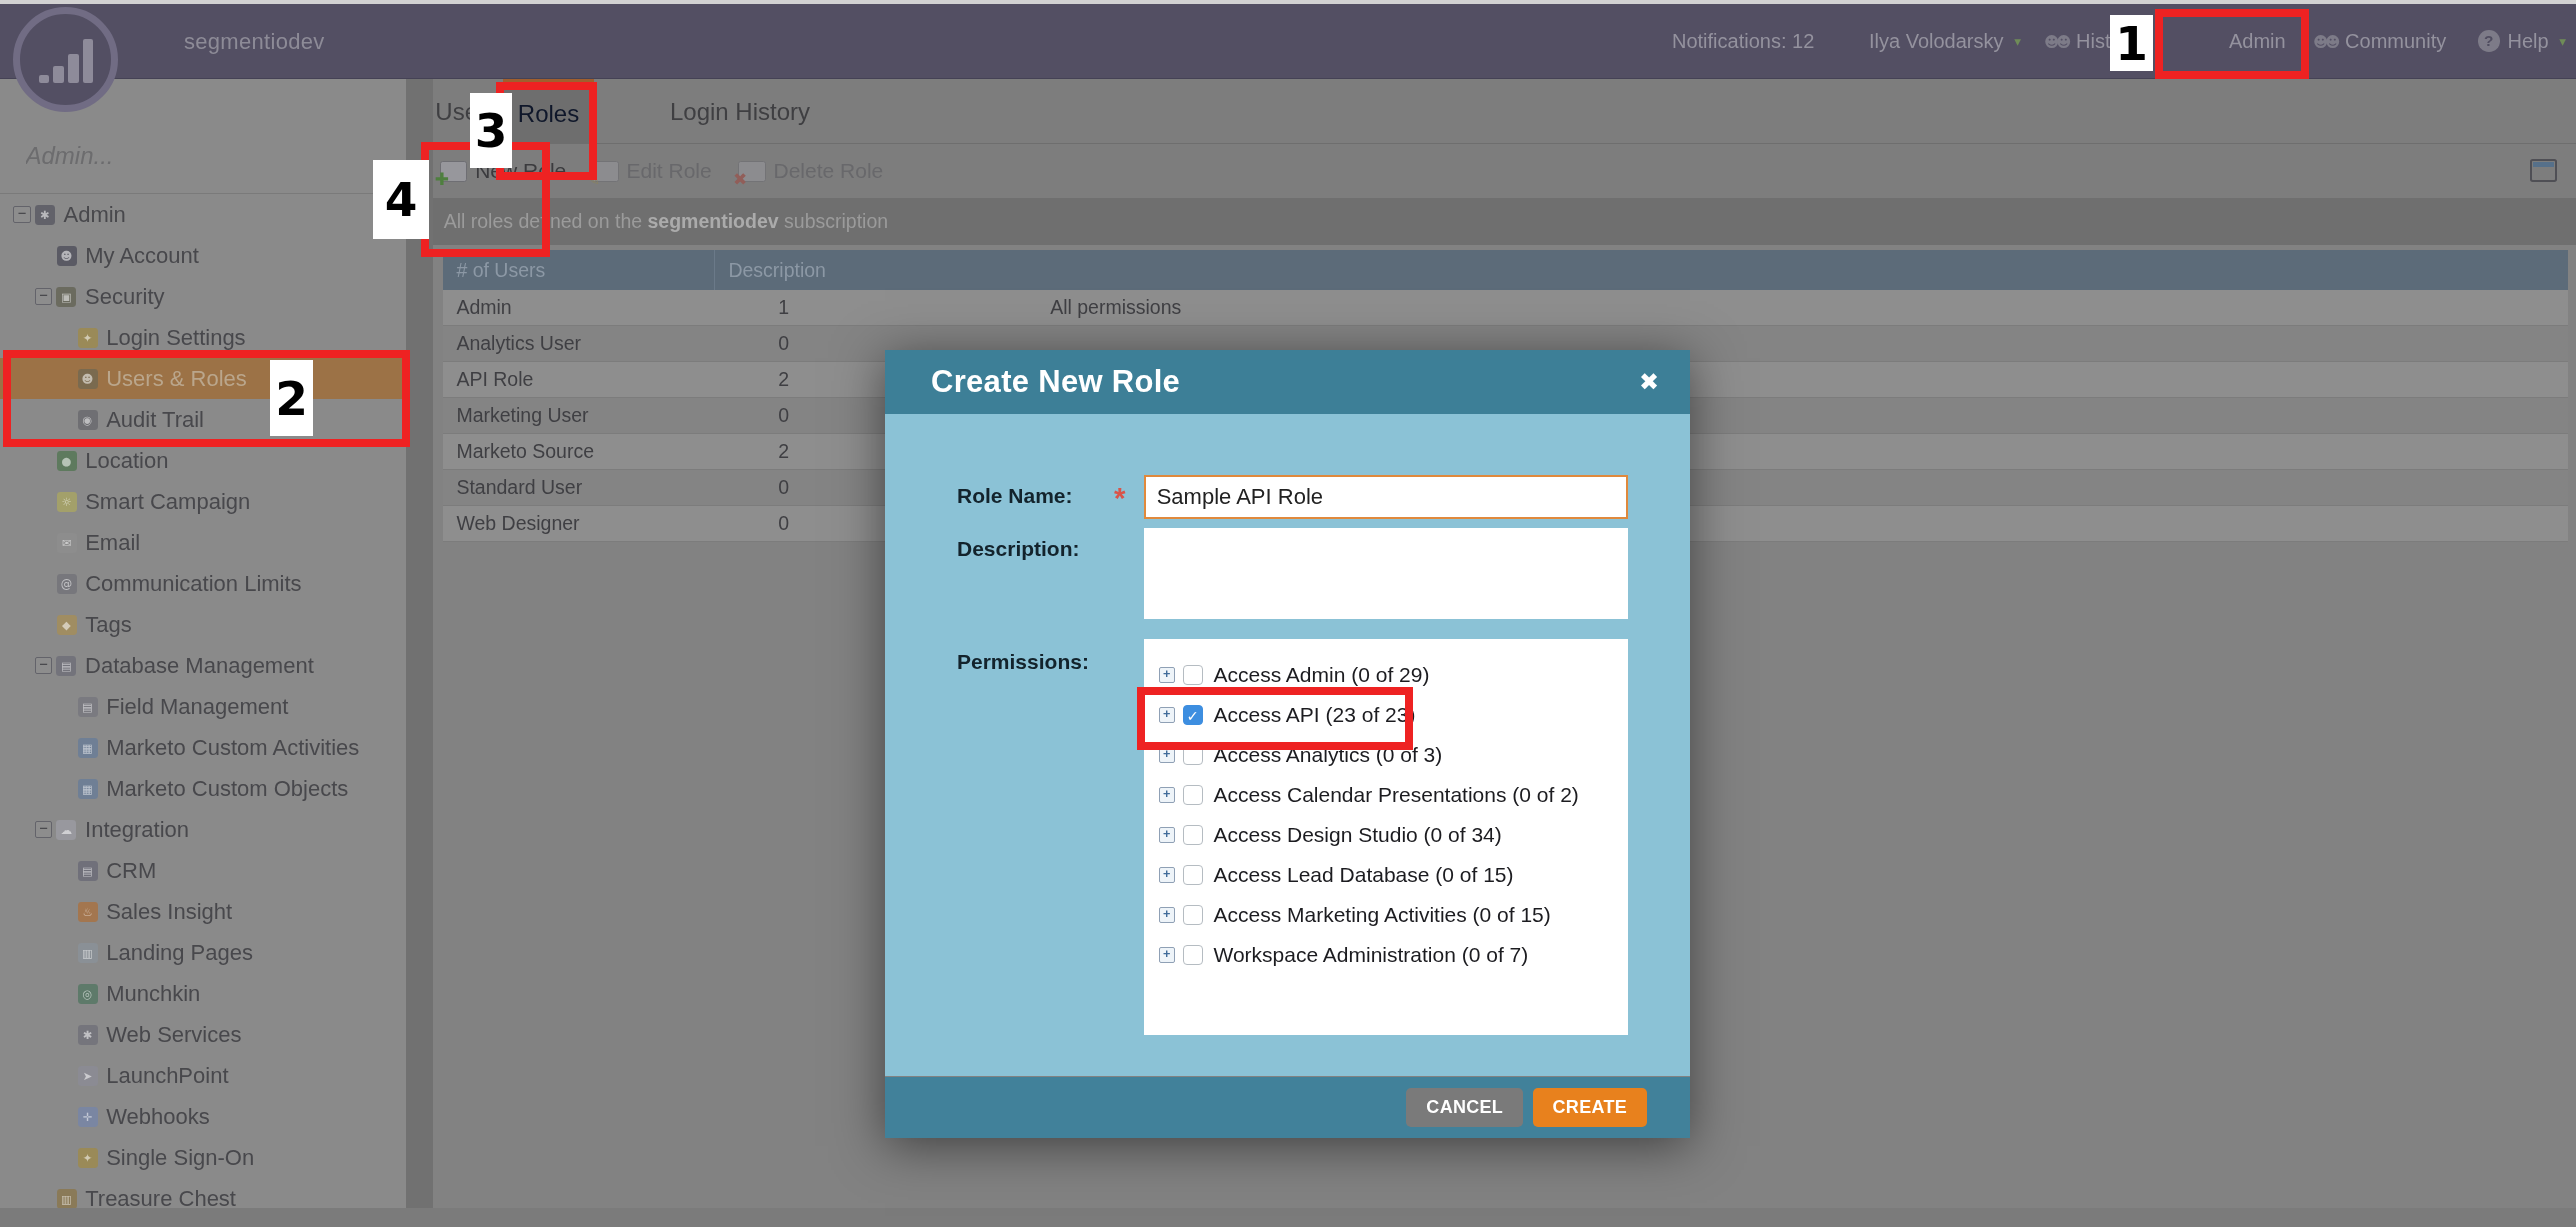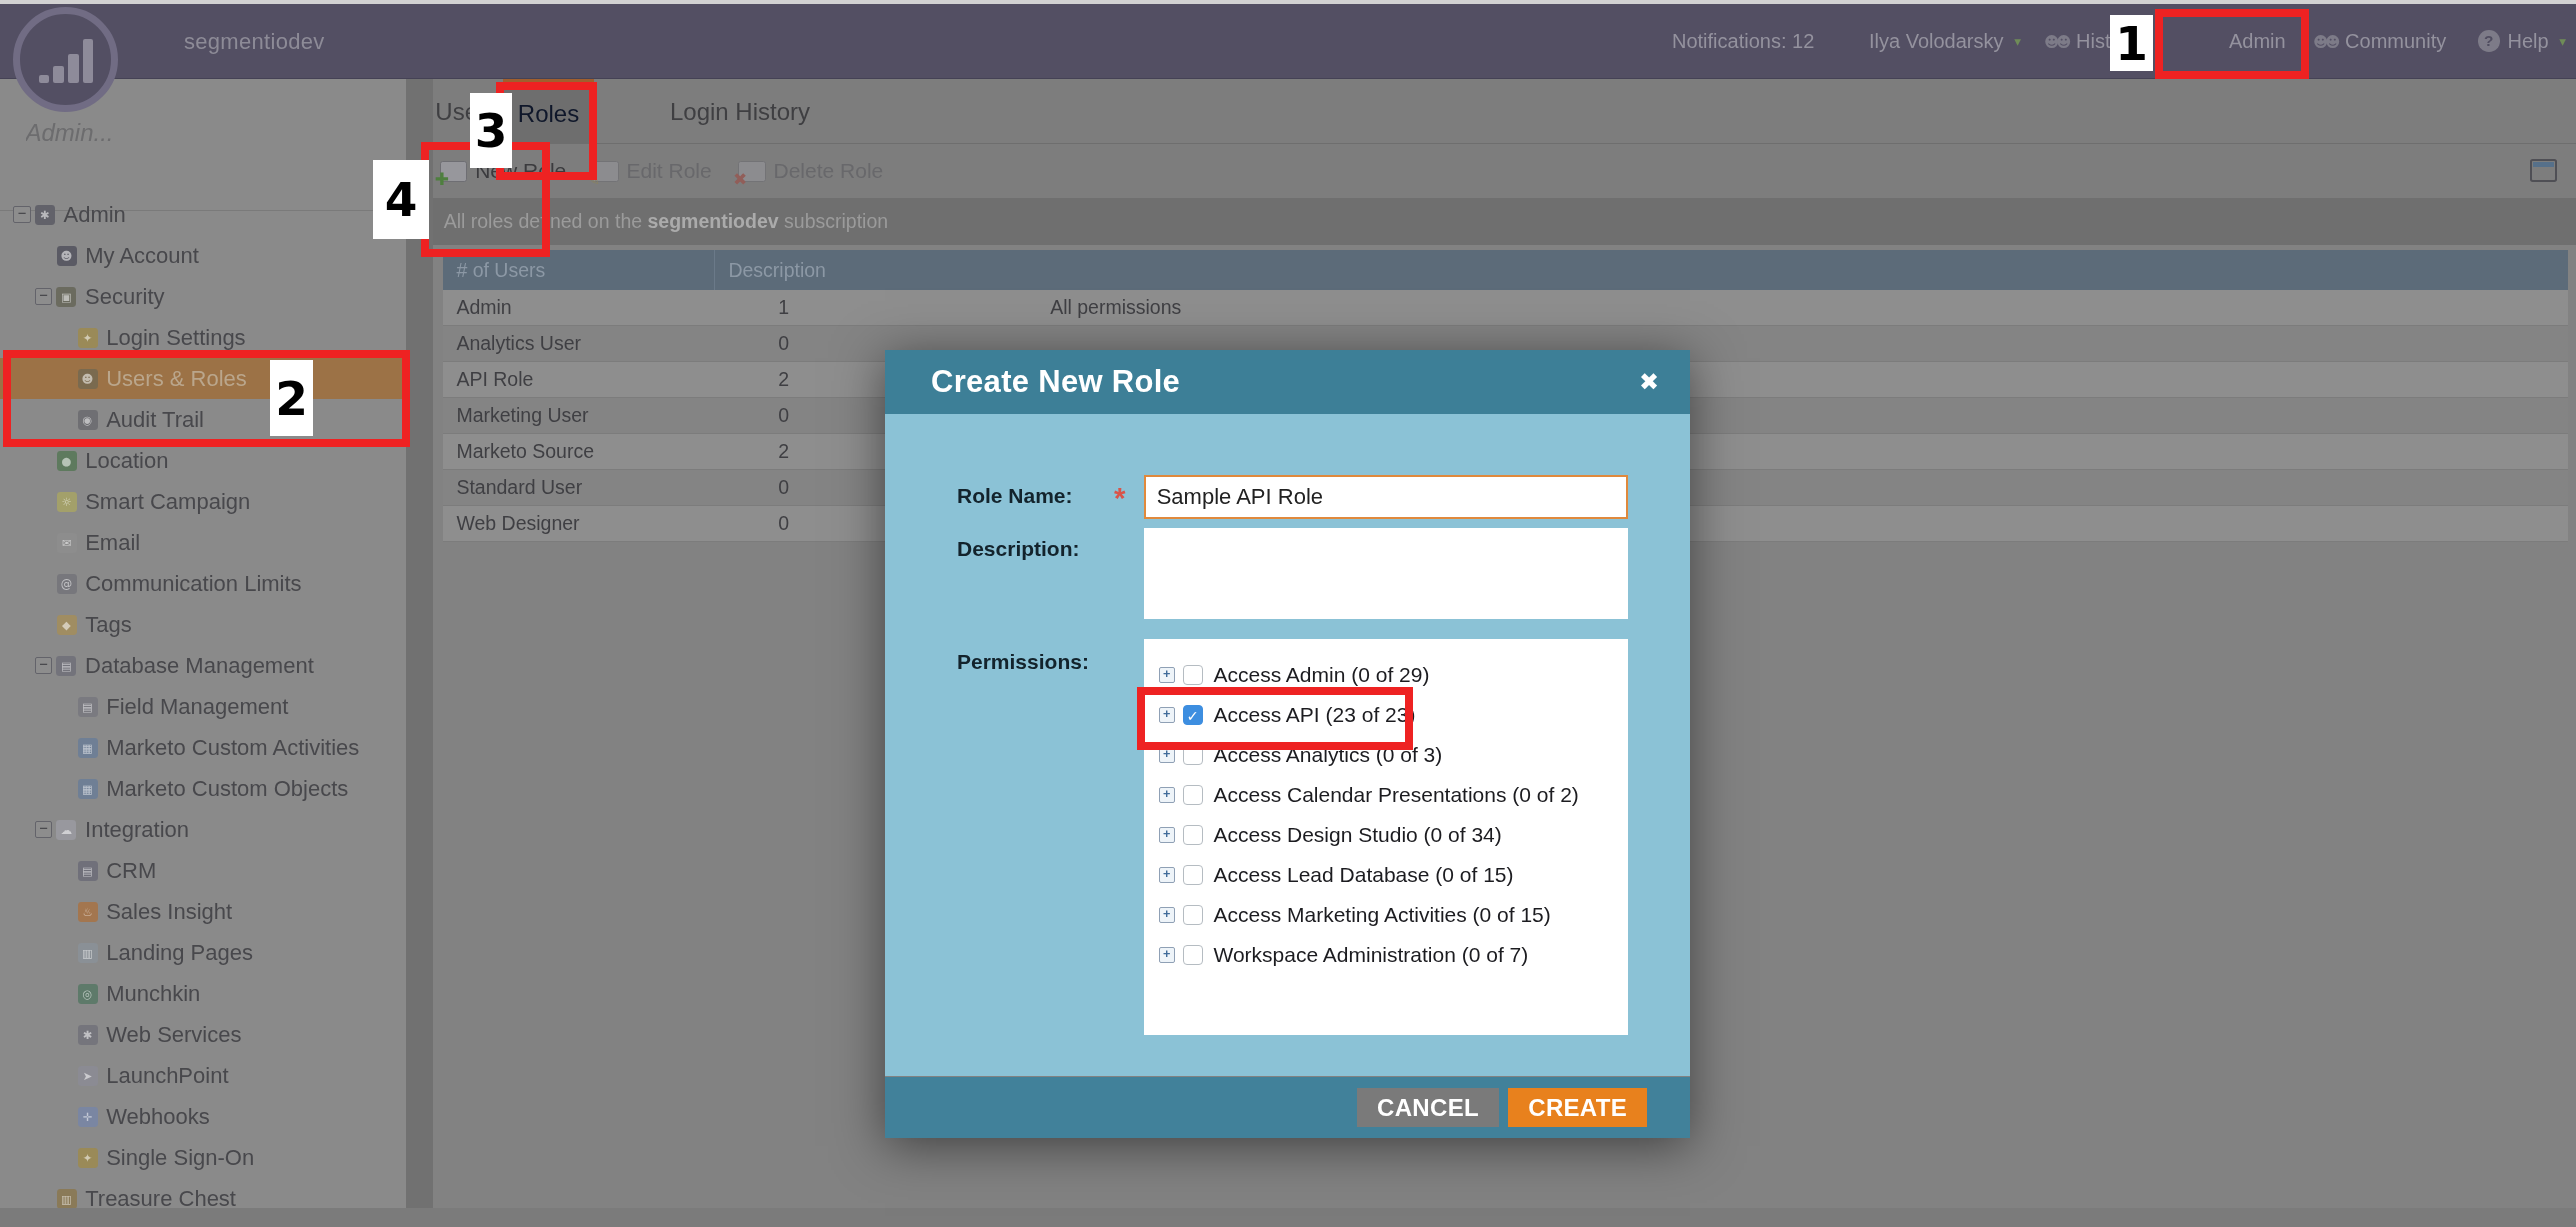--- a/index.html
+++ b/index.html
@@ -20,22 +20,22 @@
     font-weight:bold;font-size:15.4px;display:flex;align-items:center;justify-content:center;}
   .ppl{font-size:14.8px;color:#7d7b88;letter-spacing:-3.4px;}
   #logo{position:absolute;left:13.4px;top:6.7px;width:105px;height:105px;border-radius:50%;
     background:#534f63;border:7.4px solid #716c84;box-sizing:border-box;z-index:60;
     display:flex;align-items:flex-end;justify-content:center;gap:4px;padding-bottom:21.5px;}
   #logo i{display:block;width:10.7px;background:#8e8b9a;border-radius:2px;}
 
   
   #sidebar{position:absolute;left:0;top:79px;width:406px;height:1148px;background:#8a8a8a;}
   #splitter{position:absolute;left:406px;top:79px;width:27px;height:1148px;background:#717171;}
-  #side-search{position:absolute;left:0;top:0;width:406px;height:132px;border-bottom:1.3px solid #7a7a7a;
-    box-sizing:border-box;display:flex;align-items:center;}
+  #side-search{position:absolute;left:0;top:0;width:406px;height:115px;border-bottom:1.3px solid #7a7a7a;
+    box-sizing:border-box;display:flex;align-items:flex-end;}
   #side-search input{background:transparent;border:none;outline:none;font-style:italic;
     font-size:24px;color:#6c6c6e;padding:0 0 23px 25.5px;width:335px;
     font-family:"Liberation Sans",sans-serif;}
   #side-search input::placeholder{color:#6c6c6e;opacity:1;}
   #tree{position:absolute;left:0;top:115px;width:406px;}
   .tree-row{height:41px;display:flex;align-items:center;font-size:22px;color:#48484c;
     cursor:pointer;box-sizing:border-box;}
   .tree-row.selected{background:#9c7246;color:#baa68c;}
   .exp{width:17.4px;height:17.4px;box-sizing:border-box;border:1.3px solid #63636a;background:#8d8d8d;
     color:#3d3d42;font-size:14.8px;line-height:13.4px;text-align:center;border-radius:2px;
@@ -107,21 +107,21 @@
   .pexp-spacer{width:24px;flex:0 0 auto;}
   .pcheck{width:20px;height:20px;box-sizing:border-box;border:1.3px solid #b5bcc2;border-radius:4px;
     background:#fff;margin-right:10.7px;flex:0 0 auto;display:flex;align-items:center;
     justify-content:center;color:#fff;font-size:14.8px;font-family:"DejaVu Sans",sans-serif;}
   .pcheck.checked{background:#3d8ee0;border-color:#3d8ee0;}
   .plabel{font-size:21px;color:#1c1c20;}
   #modal-footer{position:absolute;left:0;top:727px;width:100%;height:61px;background:#41819a;
     display:flex;align-items:center;justify-content:flex-end;gap:9.4px;padding-right:43px;
     box-sizing:border-box;}
   .mbtn{height:39px;display:flex;align-items:center;justify-content:center;padding:0 20px;
-    color:#fff;font-size:24px;font-weight:bold;border-radius:0;cursor:pointer;letter-spacing:0.3px;}
+    color:#fff;font-size:18px;font-weight:bold;border-radius:5px;cursor:pointer;letter-spacing:0.3px;}
   #btn-cancel{background:#7a7a7a;}
   #btn-create{background:#e8811d;}
 
   
   .ann-box{position:absolute;border:8px solid #ee2222;box-sizing:border-box;z-index:300;
     pointer-events:none;}
   .ann-label{position:absolute;background:#ffffff;color:#000;display:flex;align-items:center;
     justify-content:center;font-size:47px;font-weight:800;z-index:310;pointer-events:none;
     font-family:"DejaVu Sans",sans-serif;}
 </style>

